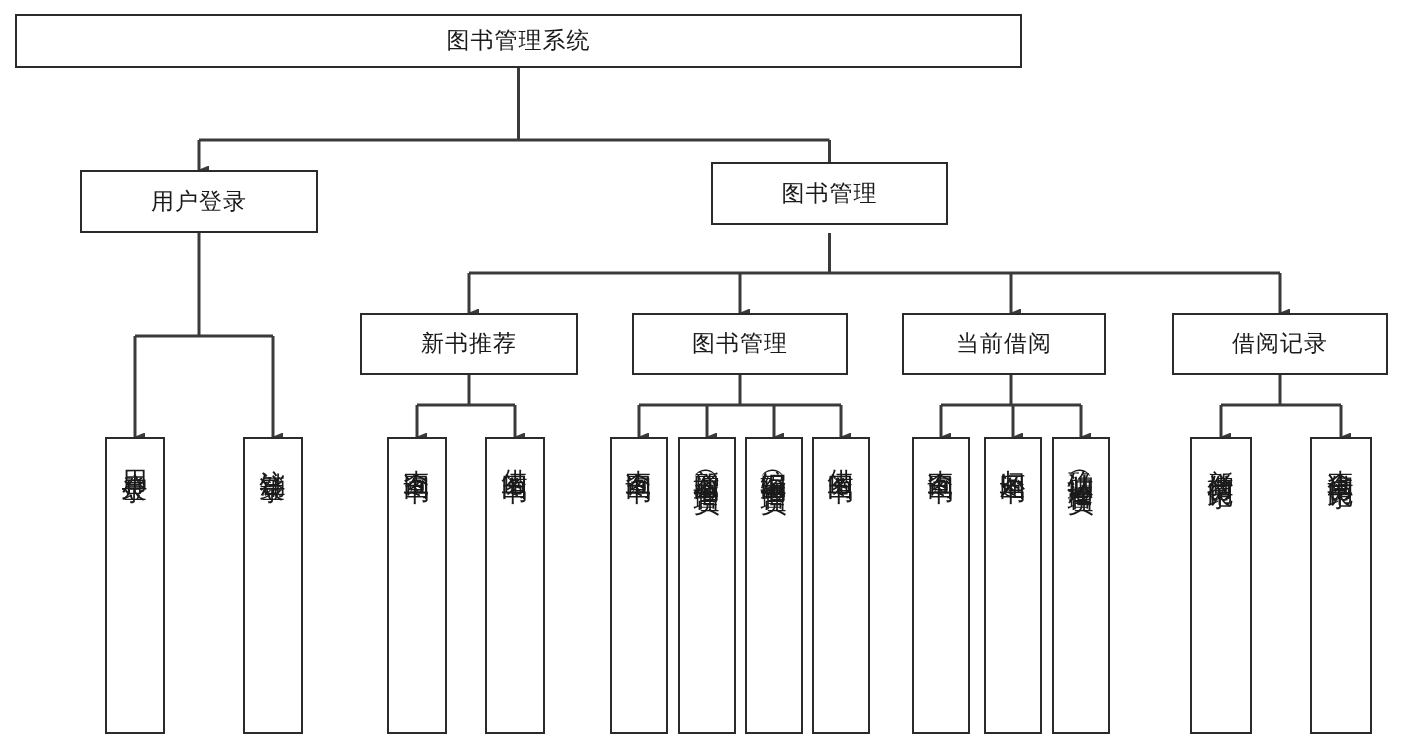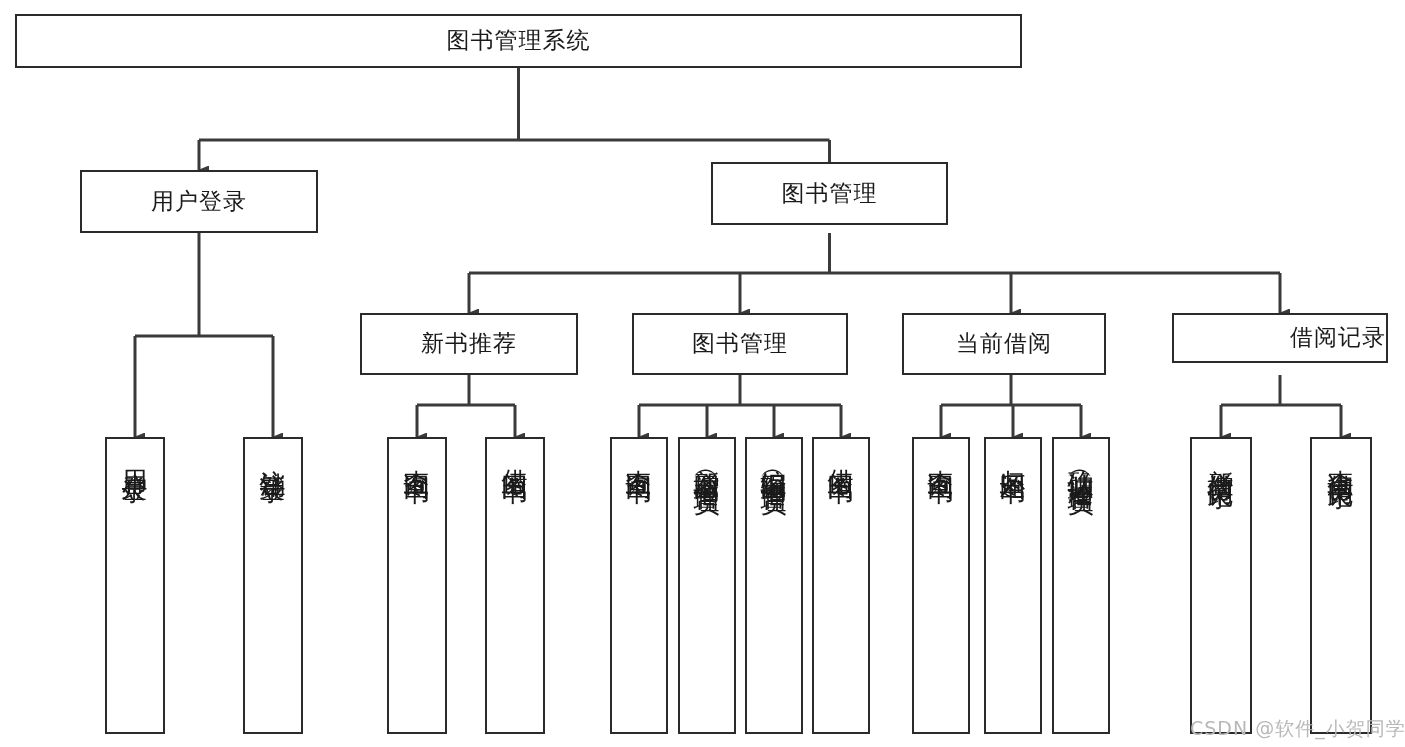--- a/index.html
+++ b/index.html
@@ -71,21 +71,21 @@
       </div>
       <div class="node horiz" style="left: 360px; top: 313px; width: 218px; height: 62px; border-color: rgb(43, 43, 43); background: rgb(255, 255, 255);">
         <span class="label" style="color: rgb(26, 26, 26);">新书推荐</span>
       </div>
       <div class="node horiz" style="left: 632px; top: 313px; width: 216px; height: 62px; border-color: rgb(43, 43, 43); background: rgb(255, 255, 255);">
         <span class="label" style="color: rgb(26, 26, 26);">图书管理</span>
       </div>
       <div class="node horiz" style="left: 902px; top: 313px; width: 204px; height: 62px; border-color: rgb(43, 43, 43); background: rgb(255, 255, 255);">
         <span class="label" style="color: rgb(26, 26, 26);">当前借阅</span>
       </div>
-      <div class="node horiz" style="left: 1172px; top: 313px; width: 216px; height: 50px; border-color: rgb(43, 43, 43); background: rgb(255, 255, 255); justify-content: flex-end;">
+      <div class="node horiz" style="left: 1172px; top: 313px; width: 216px; height: 62px; border-color: rgb(43, 43, 43); background: rgb(255, 255, 255);">
         <span class="label" style="color: rgb(26, 26, 26);">借阅记录</span>
       </div>
       <div class="node vert" style="left: 105px; top: 437px; width: 60px; height: 297px; border-color: rgb(43, 43, 43); background: rgb(255, 255, 255);">
         <span class="label" style="color: rgb(26, 26, 26);">用户登录</span>
       </div>
       <div class="node vert" style="left: 243px; top: 437px; width: 60px; height: 297px; border-color: rgb(43, 43, 43); background: rgb(255, 255, 255);">
         <span class="label" style="color: rgb(26, 26, 26);">注销登录</span>
       </div>
       <div class="node vert" style="left: 387px; top: 437px; width: 60px; height: 297px; border-color: rgb(43, 43, 43); background: rgb(255, 255, 255);">
         <span class="label" style="color: rgb(26, 26, 26);">查询图书</span>
@@ -114,14 +114,13 @@
       <div class="node vert" style="left: 1052px; top: 437px; width: 58px; height: 297px; border-color: rgb(43, 43, 43); background: rgb(255, 255, 255);">
         <span class="label" style="color: rgb(26, 26, 26);">确认归还（管理员）</span>
       </div>
       <div class="node vert" style="left: 1190px; top: 437px; width: 62px; height: 297px; border-color: rgb(43, 43, 43); background: rgb(255, 255, 255);">
         <span class="label" style="color: rgb(26, 26, 26);">新增借阅记录</span>
       </div>
       <div class="node vert" style="left: 1310px; top: 437px; width: 62px; height: 297px; border-color: rgb(43, 43, 43); background: rgb(255, 255, 255);">
         <span class="label" style="color: rgb(26, 26, 26);">查询借阅记录</span>
       </div>
     </div>
-  <div class="watermark" style="left:1190px;top:716px;">CSDN @软件_小贺同学</div>
 </div>
 
 </body></html>

